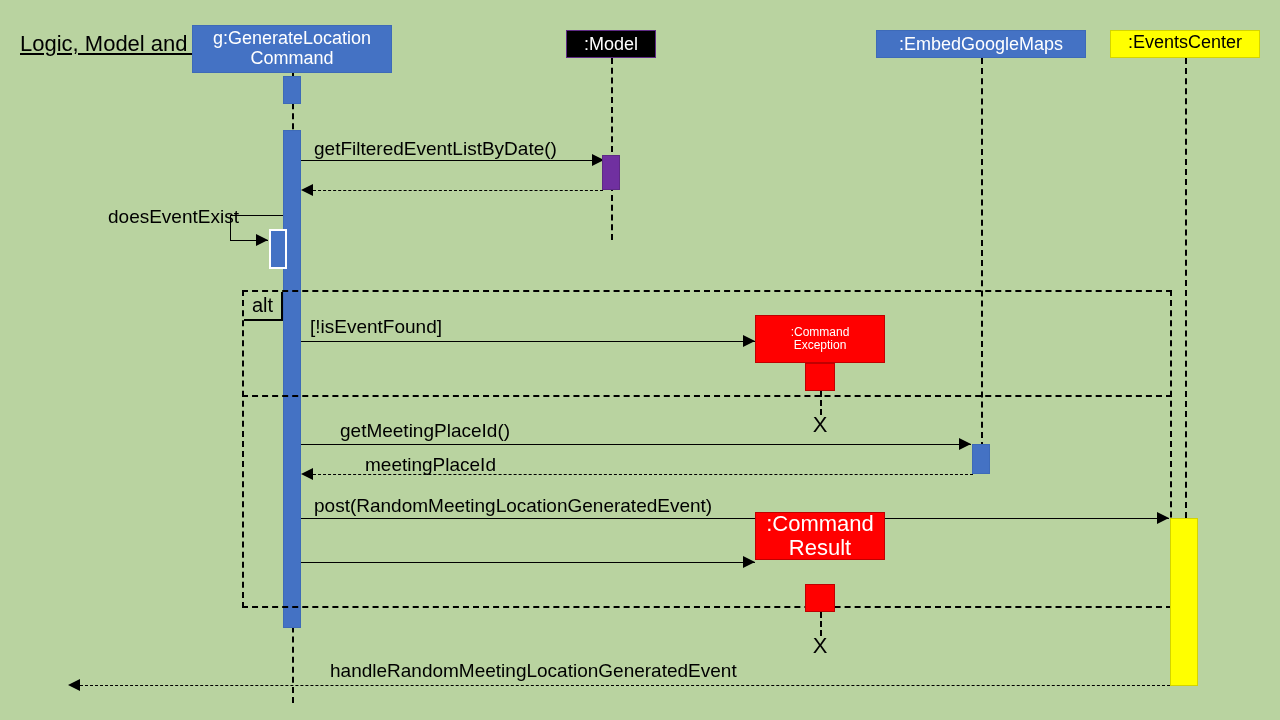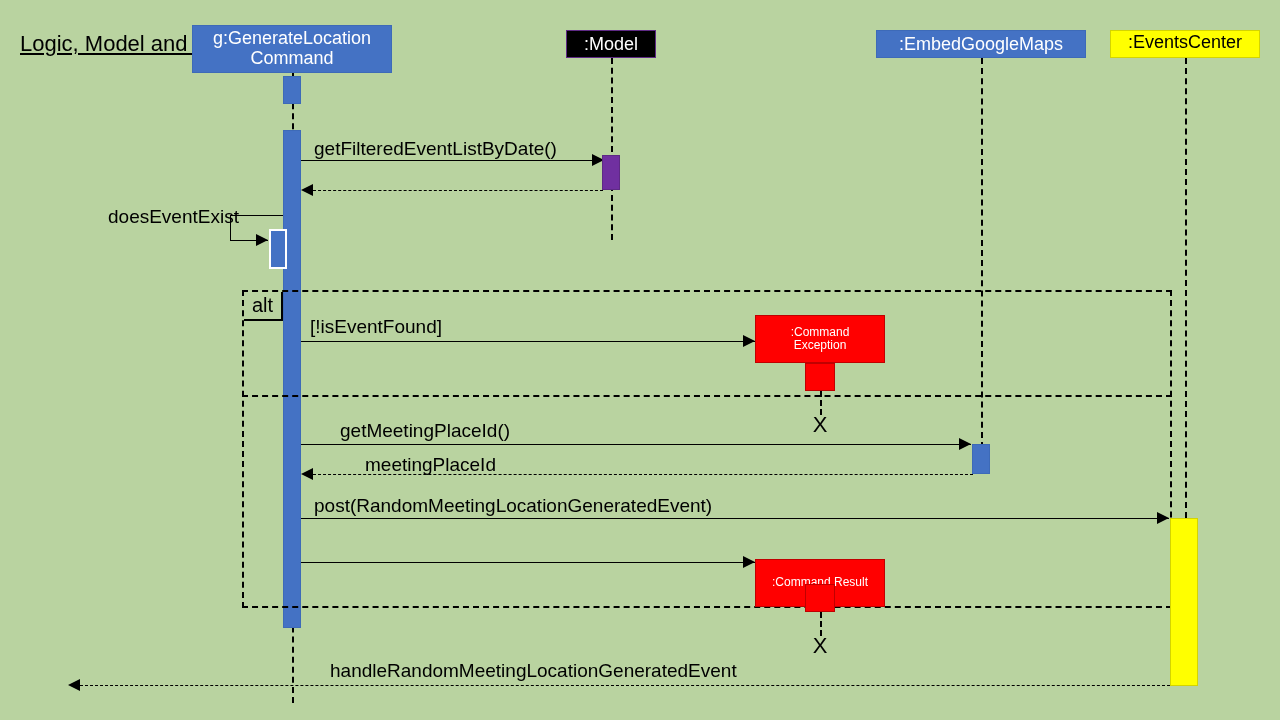--- a/index.html
+++ b/index.html
@@ -171,21 +171,21 @@
 
 <div class="msg" style="left:314px; top:495px;">post(RandomMeetingLocationGeneratedEvent)</div>
 <div class="arrow-line" style="left:301px; top:518px; width:868px;"></div>
 <div class="arrow-head right" style="left:1157px; top:512px;"></div>
 
 <div class="activation yellow" style="left:1170px; top:518px; width:28px; height:168px;"></div>
 
 <div class="arrow-line" style="left:301px; top:562px; width:454px;"></div>
 <div class="arrow-head right" style="left:743px; top:556px;"></div>
 
-<div class="participant p-red" style="left:755px; top:559px; width:130px; height:48px; font-size:12px; line-height:1.1;">
+<div class="participant p-red" style="left:755px; top:512px; width:130px; height:48px; font-size:22px; line-height:1.1;">
   <span>:Command Result</span>
 </div>
 <div class="activation red" style="left:805px; top:584px; width:30px; height:28px;"></div>
 <div class="lifeline" style="left:820px; top:612px; height:24px;"></div>
 <div class="x-mark" style="left:820px; top:633px;">X</div>
 
 <div class="msg" style="left:330px; top:660px;">handleRandomMeetingLocationGeneratedEvent</div>
 <div class="arrow-line dashed" style="left:80px; top:685px; width:1090px;"></div>
 <div class="arrow-head left" style="left:68px; top:679px;"></div>
 

